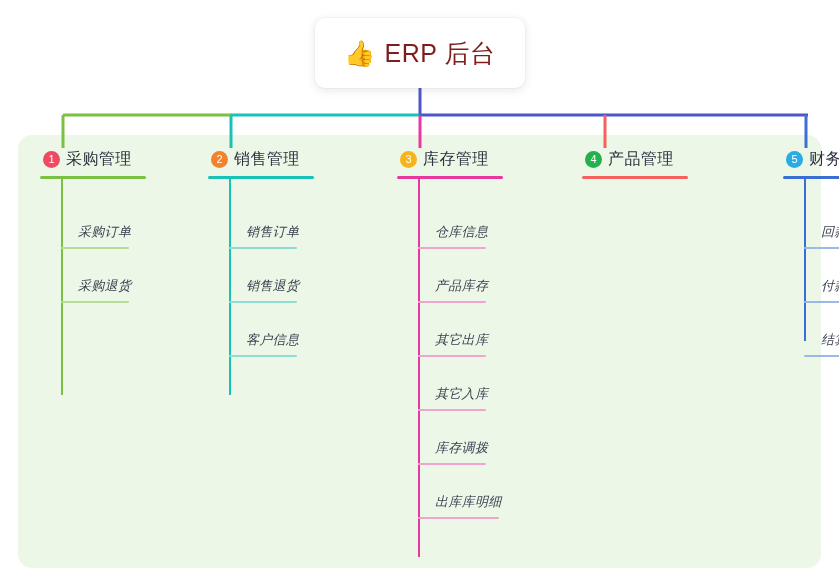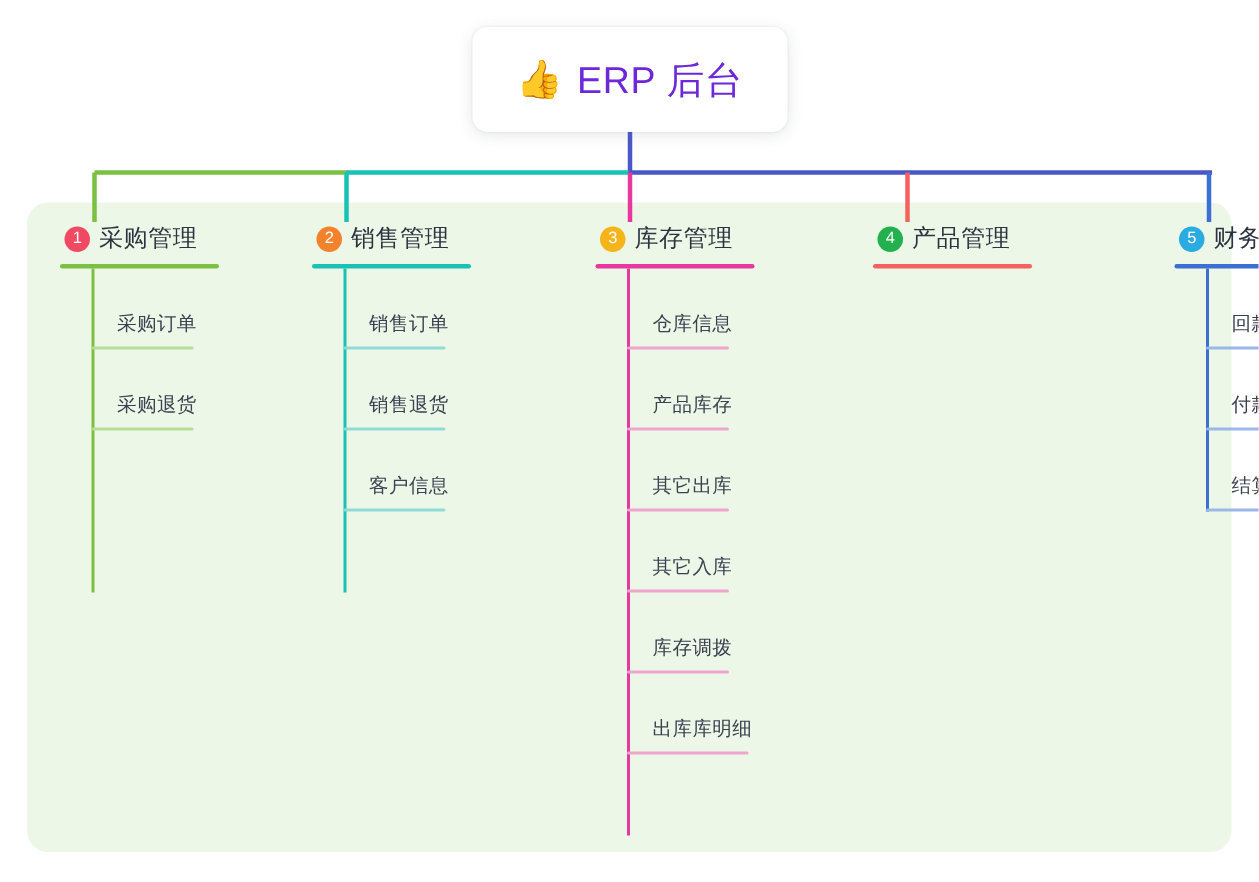--- a/index.html
+++ b/index.html
@@ -49,21 +49,21 @@
     gap: 9px;
     box-sizing: border-box;
   }
   .root-emoji {
     font-size: 25px;
     line-height: 1;
     color: #f0b429;
   }
   .root-title {
     font-size: 25px;
-    color: #6d28d9;
+    color: #7f1d1d;
     letter-spacing: 0.5px;
     white-space: nowrap;
   }
 
   
   .conn {
     position: absolute;
   }
 
   
@@ -99,21 +99,22 @@
   .branch-underline {
     height: 3px;
     border-radius: 1.5px;
     margin-top: 4px;
   }
 
   
   .leaf-list {
     position: relative;
     margin-top: 0;
-    padding-top: 0;
+    padding-top: 16px;
+    font-style: italic;
   }
   .leaf-stem {
     position: absolute;
     left: 21px;
     top: 0;
     width: 1.6px;
   }
   .leaf {
     position: relative;
     height: 54px;

